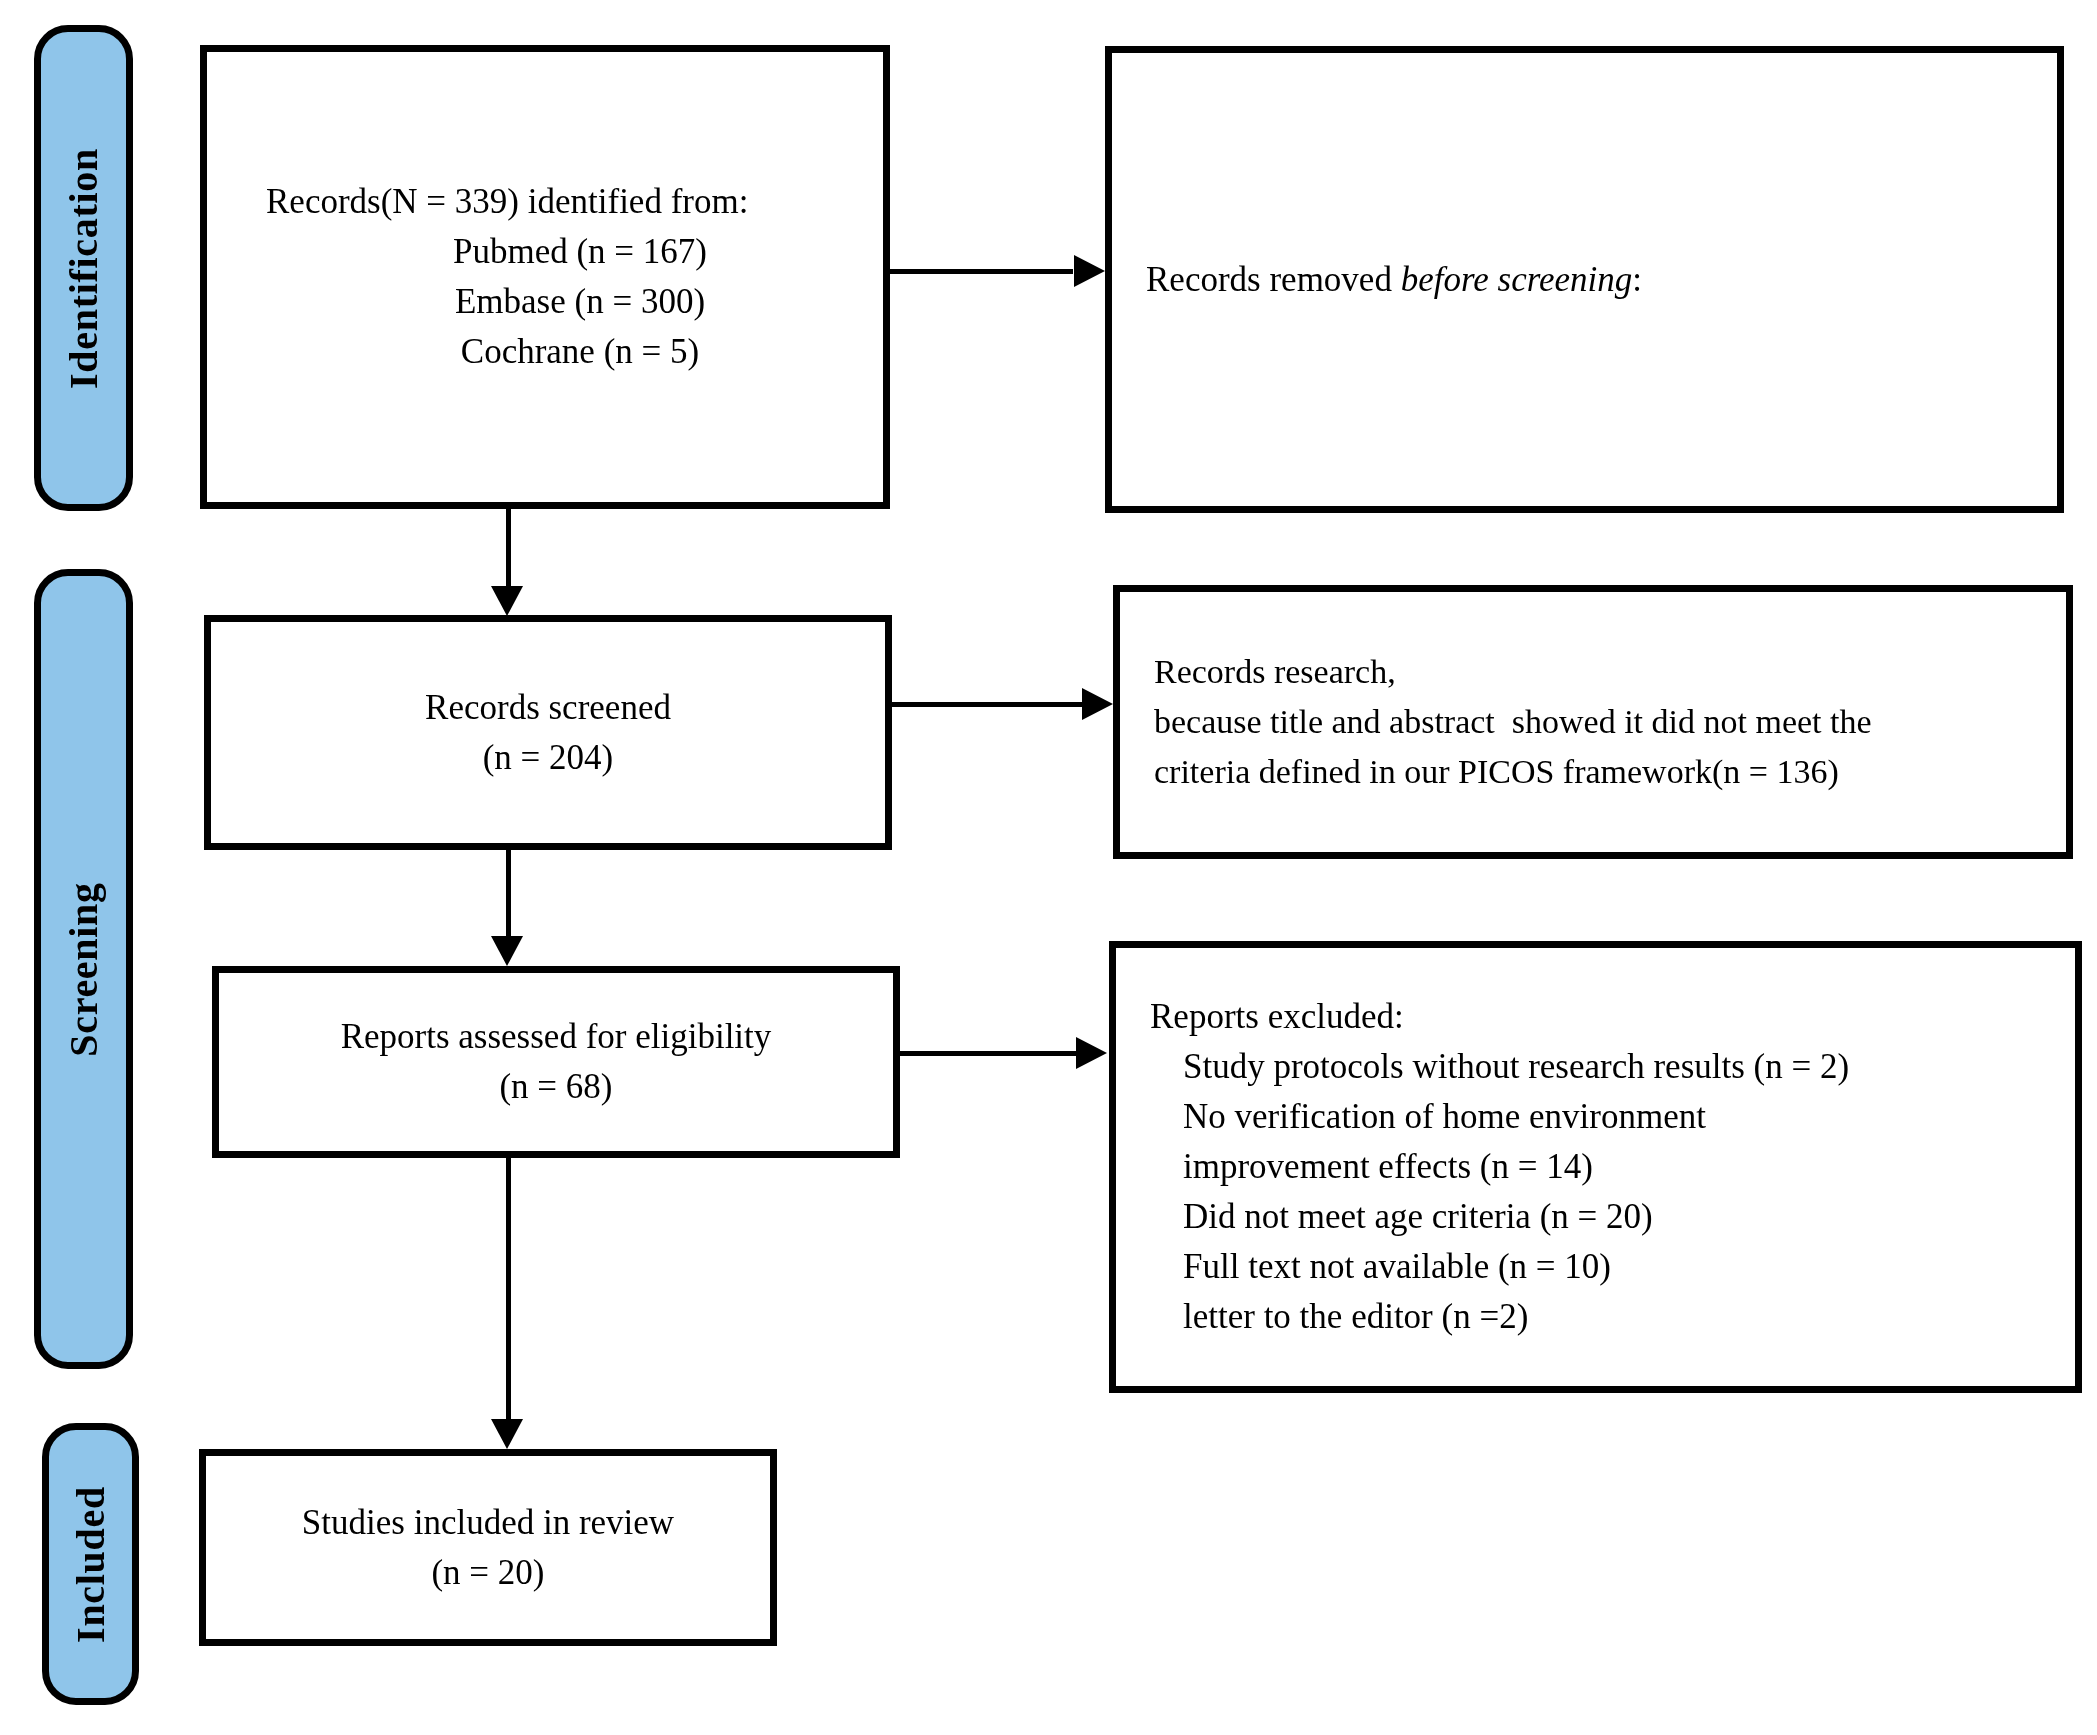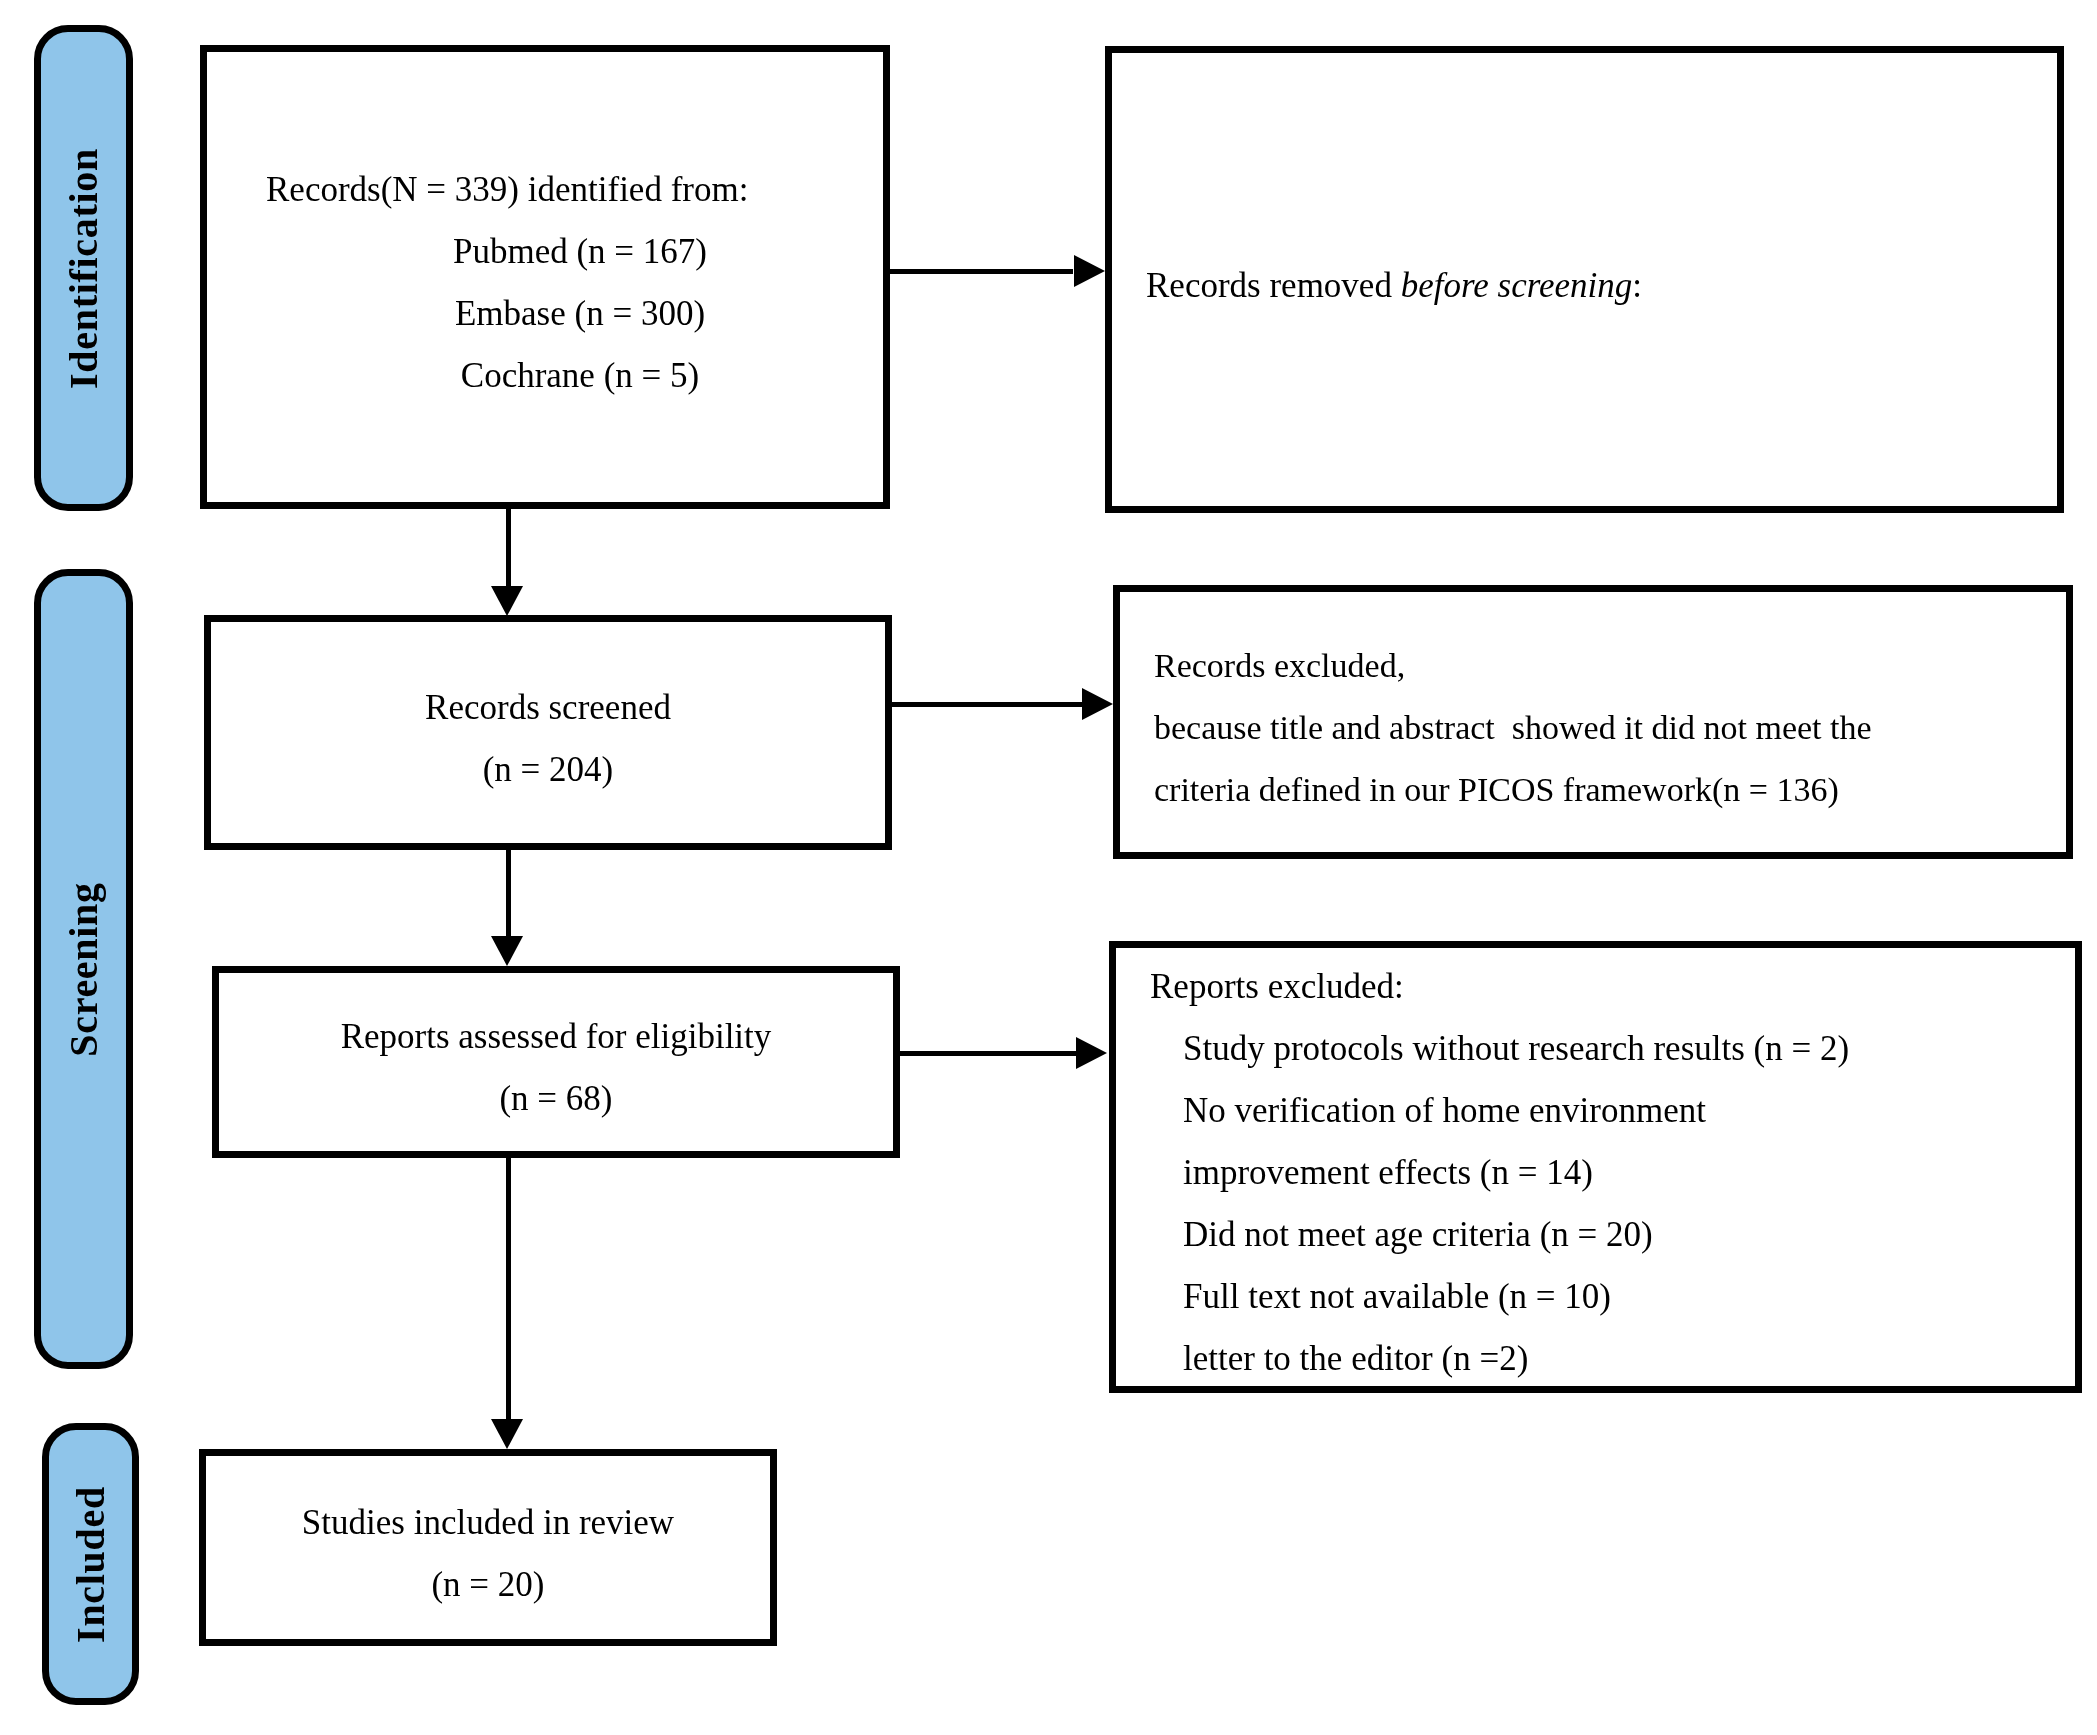--- a/index.html
+++ b/index.html
@@ -37,21 +37,21 @@
     position: absolute;
     background: #ffffff;
     border: 7.4px solid #000000;
     box-sizing: border-box;
     display: flex;
     flex-direction: column;
     justify-content: center;
     font-size: 35px;
     line-height: 50px;
   }
-  .line { white-space: pre; margin-top: 12px; }
+  .line { white-space: pre; }
   .center { text-align: center; }
   .pad-title { padding-left: 59px; }
   .shift-right { padding-left: 70px; }
   .pad-l { padding-left: 34px; }
   .ind-150 { padding-left: 101px; }
   .ind-100 { padding-left: 67px; }
   .fs-51 { font-size: 34px; }
   .italic { font-style: italic; }
 
   
@@ -97,21 +97,21 @@
   <div class="node" style="left:1105px; top:46px; width:959px; height:467px;">
     <div class="line pad-l"><span>Records removed </span><span class="italic">before screening</span><span>:</span></div>
   </div>
 
   <div class="node" style="left:204px; top:615px; width:688px; height:235px;">
     <div class="line center">Records screened</div>
     <div class="line center">(n = 204)</div>
   </div>
 
   <div class="node fs-51" style="left:1113px; top:585px; width:960px; height:274px;">
-    <div class="line pad-l">Records excluded,</div>
+    <div class="line pad-l">Records research,</div>
     <div class="line pad-l">because title and abstract  showed it did not meet the</div>
     <div class="line pad-l">criteria defined in our PICOS framework(n = 136)</div>
   </div>
 
   <div class="node" style="left:212px; top:966px; width:688px; height:192px;">
     <div class="line center">Reports assessed for eligibility</div>
     <div class="line center">(n = 68)</div>
   </div>
 
   <div class="node" style="left:1109px; top:941px; width:973px; height:452px;">

